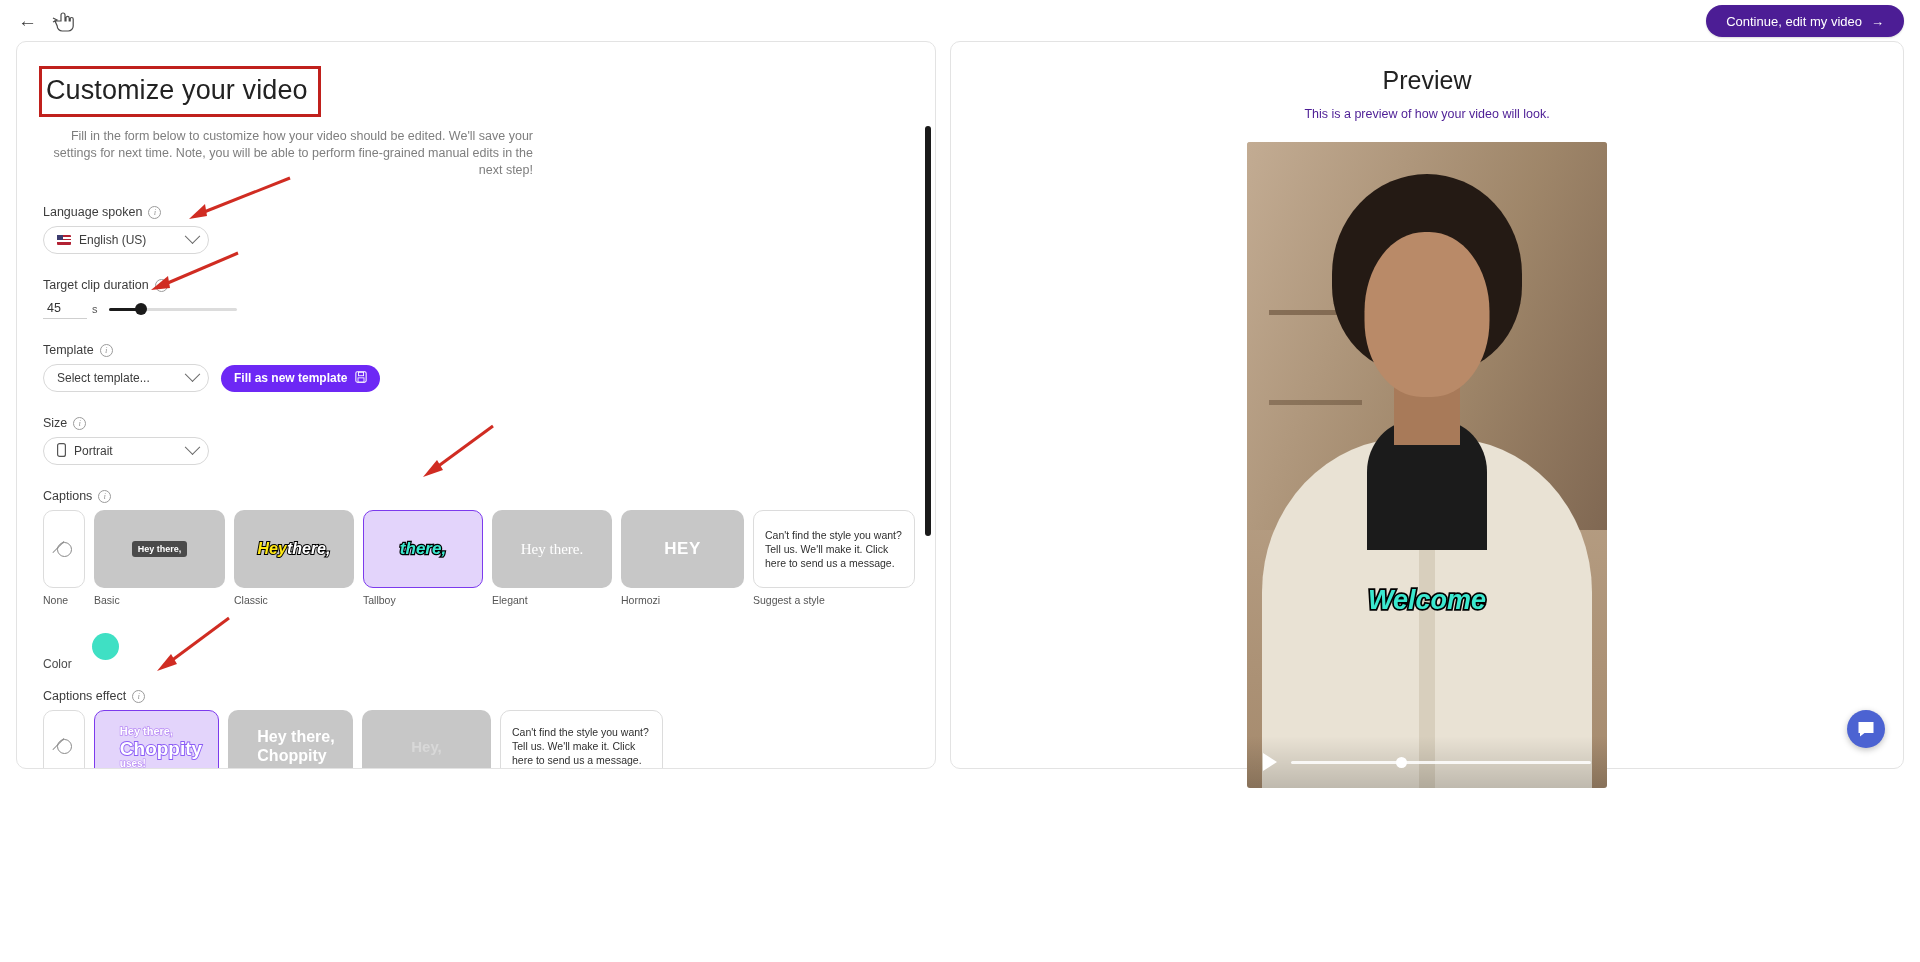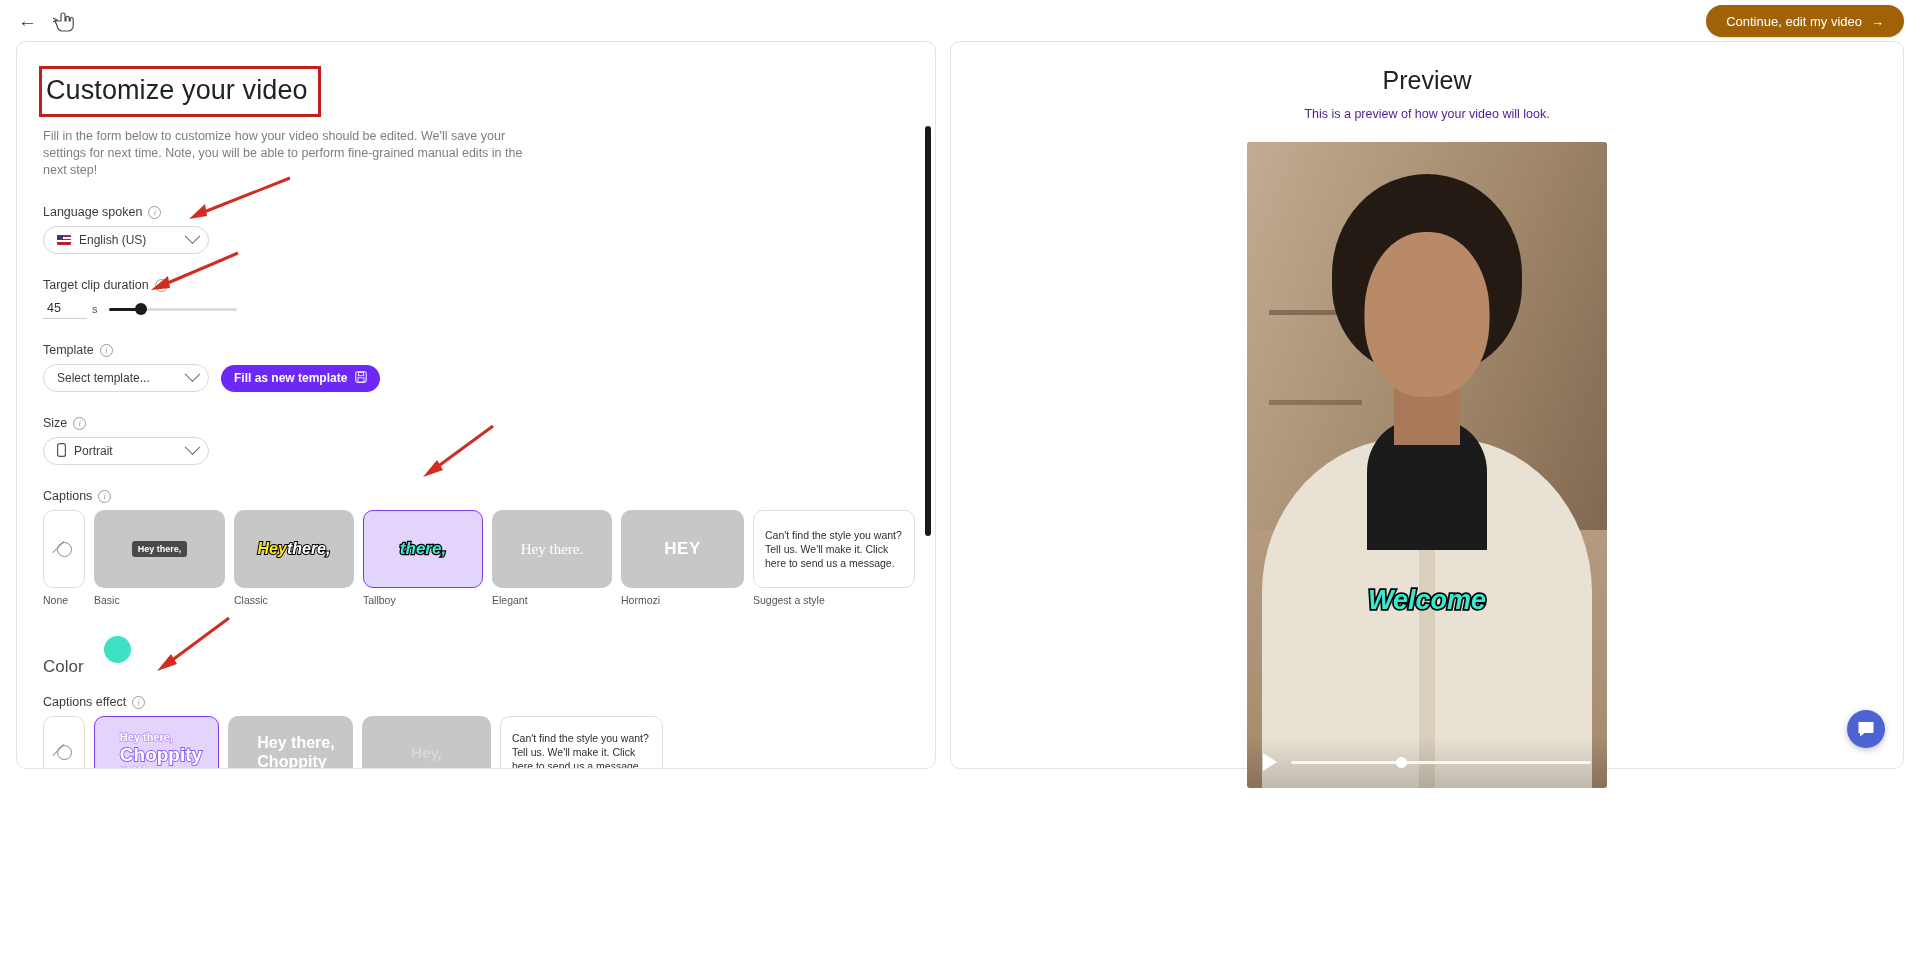--- a/index.html
+++ b/index.html
@@ -17,21 +17,21 @@
     position: relative;
   }
   .back-arrow {
     font-size: 19px; color: #3b3b3b; line-height: 1;
     cursor: pointer; margin-right: 14px;
   }
   .logo-icon { width: 24px; height: 22px; display: block; }
   .continue-btn {
     position: absolute; right: 16px; top: 5px;
     height: 32px;
-    background: #a16207;
+    background: #4c1d95;
     color: #fff;
     border: none; border-radius: 16px;
     padding: 0 20px;
     font-size: 13px; font-family: "Liberation Sans", sans-serif;
     display: flex; align-items: center; gap: 9px;
     cursor: pointer;
     box-shadow: 0 1px 2px rgba(0,0,0,.15);
   }
   
   .content {
@@ -60,21 +60,21 @@
     border: 3px solid #c0201c;
     padding: 6px 10px 8px 4px;
     margin-left: -4px;
     margin-bottom: 11px;
   }
   .page-title {
     font-size: 27px; color: #222; font-weight: 400; letter-spacing: .1px;
   }
   .intro {
     font-size: 12.5px; color: #7e7e7e; line-height: 17px;
-    max-width: 490px; margin-bottom: 26px;
+    max-width: 490px; margin-bottom: 26px; text-align: right;
   }
   .field-label {
     font-size: 12.5px; color: #3c3c3c;
     display: flex; align-items: center; gap: 6px;
     margin-bottom: 7px;
   }
   .info-i {
     width: 13px; height: 13px; border-radius: 50%;
     border: 1px solid #9b9b9b; color: #9b9b9b;
     font-size: 9px; line-height: 11px; text-align: center;
@@ -187,21 +187,21 @@
   
   .card.eff { height: 72px; }
   .e-magic { text-align:left; padding-left:9px; line-height: 1.05; }
   .e-magic .l1 { font-size:11px; font-weight:800; color:#fff; -webkit-text-stroke:1.3px #b98cf5; paint-order: stroke fill; }
   .e-magic .l2 { font-size:19px; font-weight:800; color:#fff; -webkit-text-stroke:1.8px #8b5cf6; paint-order: stroke fill; display:block; }
   .e-magic .l3 { font-size:10px; font-weight:800; color:#fff; -webkit-text-stroke:1.2px #b98cf5; paint-order: stroke fill; display:block;}
   .e-squiggle { text-align:left; padding-left:11px; color:#fff; font-weight:800; font-size:16px; line-height:19px;}
   .e-scroll { color:#d8d8d8; font-weight:800; font-size:15px; }
 
   .color-row { display:flex; align-items:center; gap:20px; margin-top:15px;}
-  .color-label { font-size:17px; color:#4b4b4b;margin-top:36px; }
+  .color-label { font-size:12px; color:#4b4b4b;margin-top:36px; }
   .color-dot { width:27px; height:27px; border-radius:50%; background:#3fe0c4; cursor:pointer;}
 
   
   .vscroll {
     position:absolute; right:4px; top:84px; width:6px; height:410px;
     background:#1a1a1a; border-radius:3px;
   }
 
   
   .arrow { position:absolute; pointer-events:none; }

